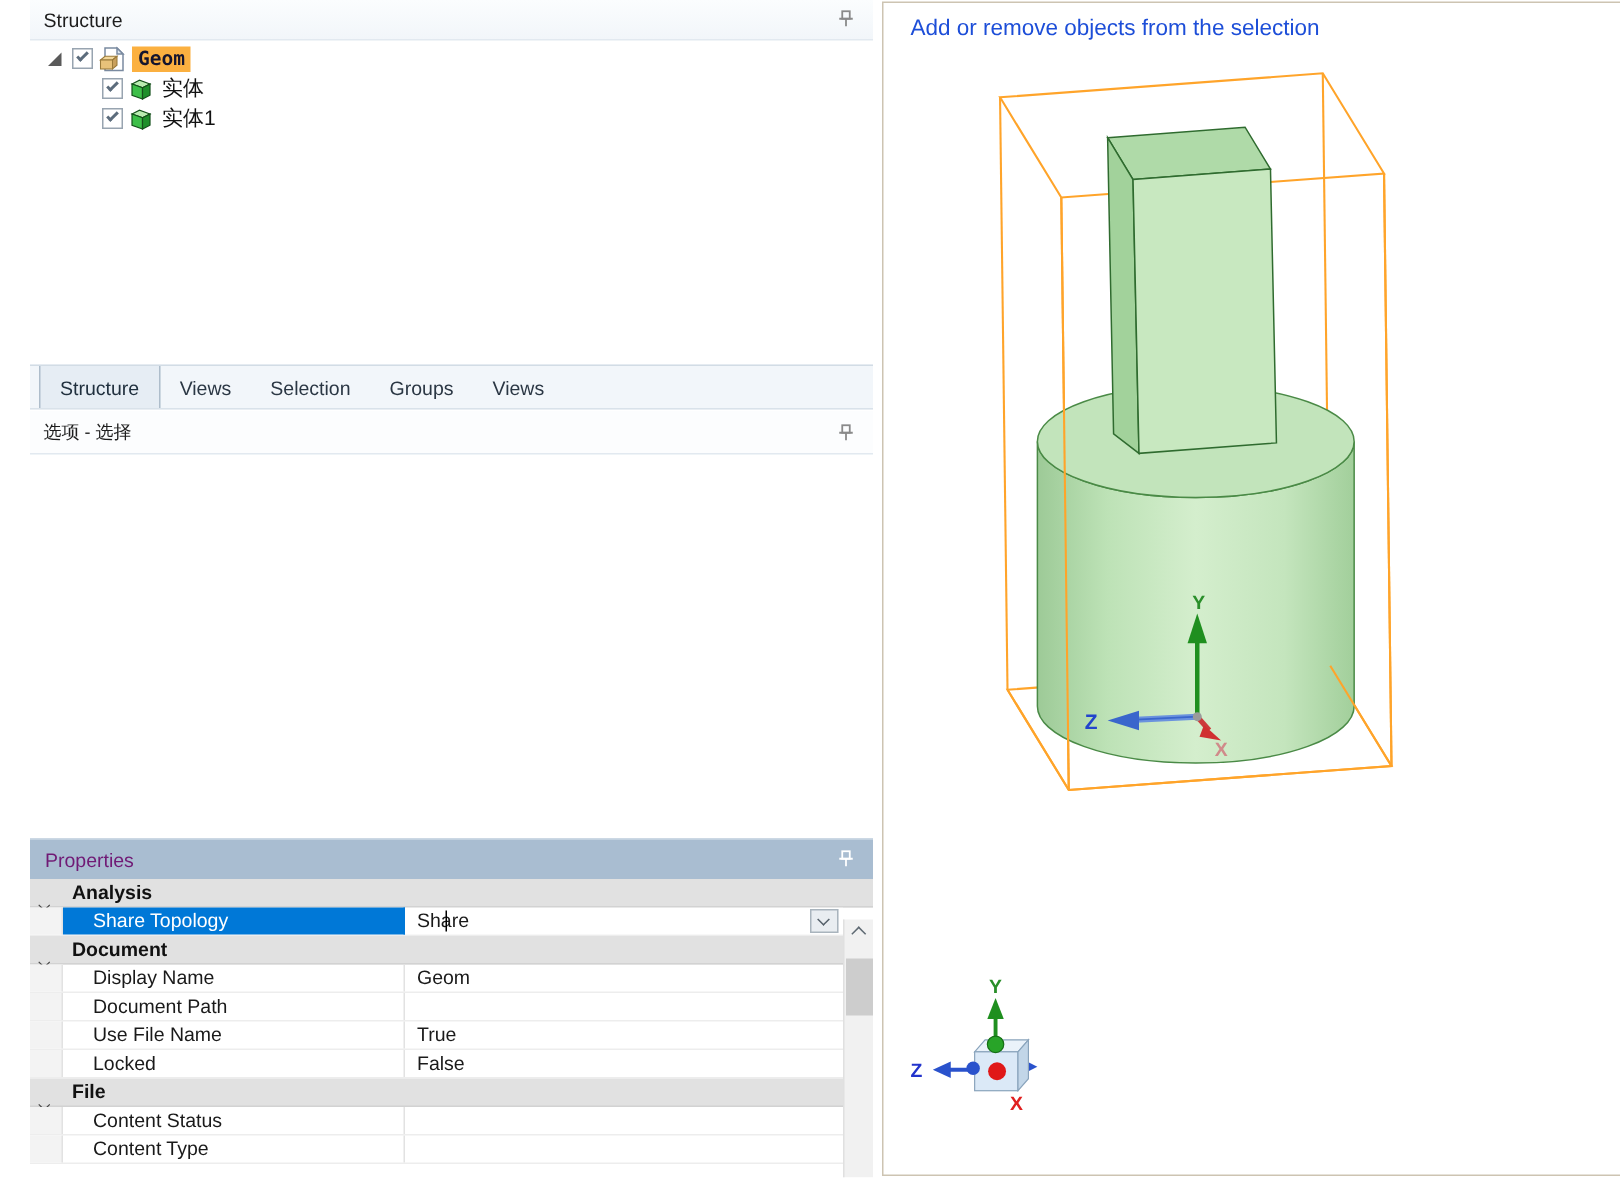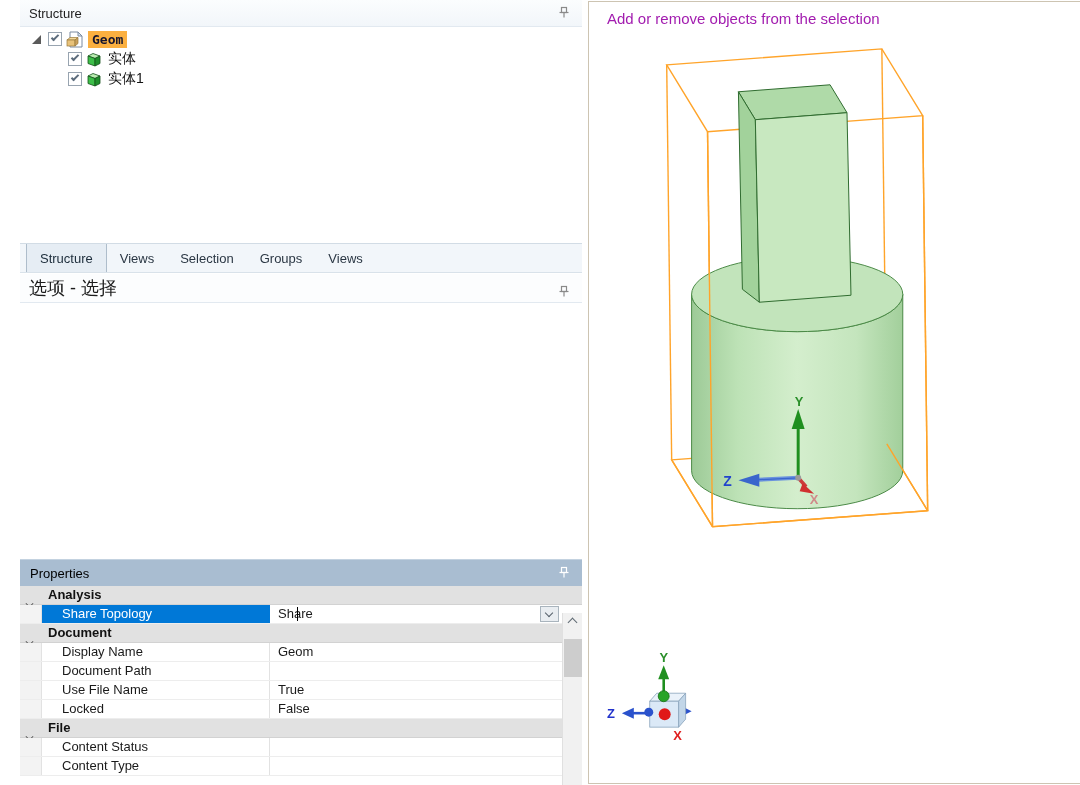--- a/index.html
+++ b/index.html
@@ -30,27 +30,27 @@
   
   #tabstrip { position:absolute; left:0; top:243px; width:562px; height:30px;
     background:#f2f6fa; border-top:1px solid #d2dce5; border-bottom:1px solid #d9e2ea;
     display:flex; align-items:stretch; padding-left:6px; font-size:13px; color:#2b3744; }
   .tab { display:flex; align-items:center; padding:0 13px; cursor:default; }
   .tab.active { background:#e6edf4; border-left:1px solid #aebdcb; border-right:1px solid #aebdcb;
     color:#20303e; }
 
   
   #options-panel { position:absolute; left:0; top:274px; width:562px; height:282px; background:#fff; }
-  #options-panel .panel-header { top:0; height:29px; background:#fcfdfe; font-size:18px; }
+  #options-panel .panel-header { top:0; height:29px; background:#fcfdfe; font-size:12px; }
   #options-panel .pin { top:8px; }
 
   
   #properties-panel { position:absolute; left:0; top:559px; width:562px; height:226px; background:#fff; }
   #properties-header { position:absolute; top:0; left:0; width:562px; height:27px;
-    background:#a9bdd1; border-top:1px solid #c3d2e0; font-size:13px; color:#000000;
+    background:#a9bdd1; border-top:1px solid #c3d2e0; font-size:13px; color:#701a75;
     display:flex; align-items:center; padding-left:10px; }
   #prop-grid { position:absolute; top:27px; left:0; width:562px; height:199px; overflow:hidden;
     background:#fff; font-size:13px; }
   .prow { display:flex; height:19px; line-height:18px; border-bottom:1px solid #ededed; }
   .prow .gutter { width:22px; background:#f3f3f3; border-right:1px solid #e2e2e2; position:relative; flex:none; }
   .prow .plabel { width:228px; padding-left:20px; color:#1a1a1a; border-right:1px solid #e2e2e2;
                   white-space:nowrap; overflow:hidden; flex:none; }
   .prow .pvalue { width:292px; padding-left:8px; color:#1a1a1a; white-space:nowrap; overflow:hidden;
                   position:relative; flex:none; }
   .prow.section { background:#e1e1e1; border-bottom:1px solid #d2d2d2;align-items:center; }
@@ -72,21 +72,21 @@
              border-left:1px solid #e0e0e0; }
   .sb-btn { position:absolute; left:0; width:20px; height:17px; }
   .sb-chev { position:absolute; left:6px; width:7px; height:7px;
              border-right:1.7px solid #5f6a73; border-bottom:1.7px solid #5f6a73; }
   .sb-up { top:0; } .sb-up .sb-chev { top:6px; transform:rotate(-135deg); }
   #sb-thumb { position:absolute; left:1px; top:26px; width:18px; height:38px; background:#cdcdcd; }
 
   
   #viewport { position:absolute; left:568px; top:1px; width:511px; height:783px;
               border:1px solid #cdc4b2; background:#fff; }
-  #vp-message { position:absolute; left:18px; top:8px; font-size:15px; color:#a21caf; }
+  #vp-message { position:absolute; left:18px; top:8px; font-size:15px; color:#1d4ed8; }
   #vp-svg { position:absolute; left:0; top:0; width:100%; height:100%; }
 
   svg text { font-family:"Liberation Sans", sans-serif; font-weight:bold; }
 </style>
 </head>
 <body>
 
 <div id="app">
 
   <div id="structure-panel">

